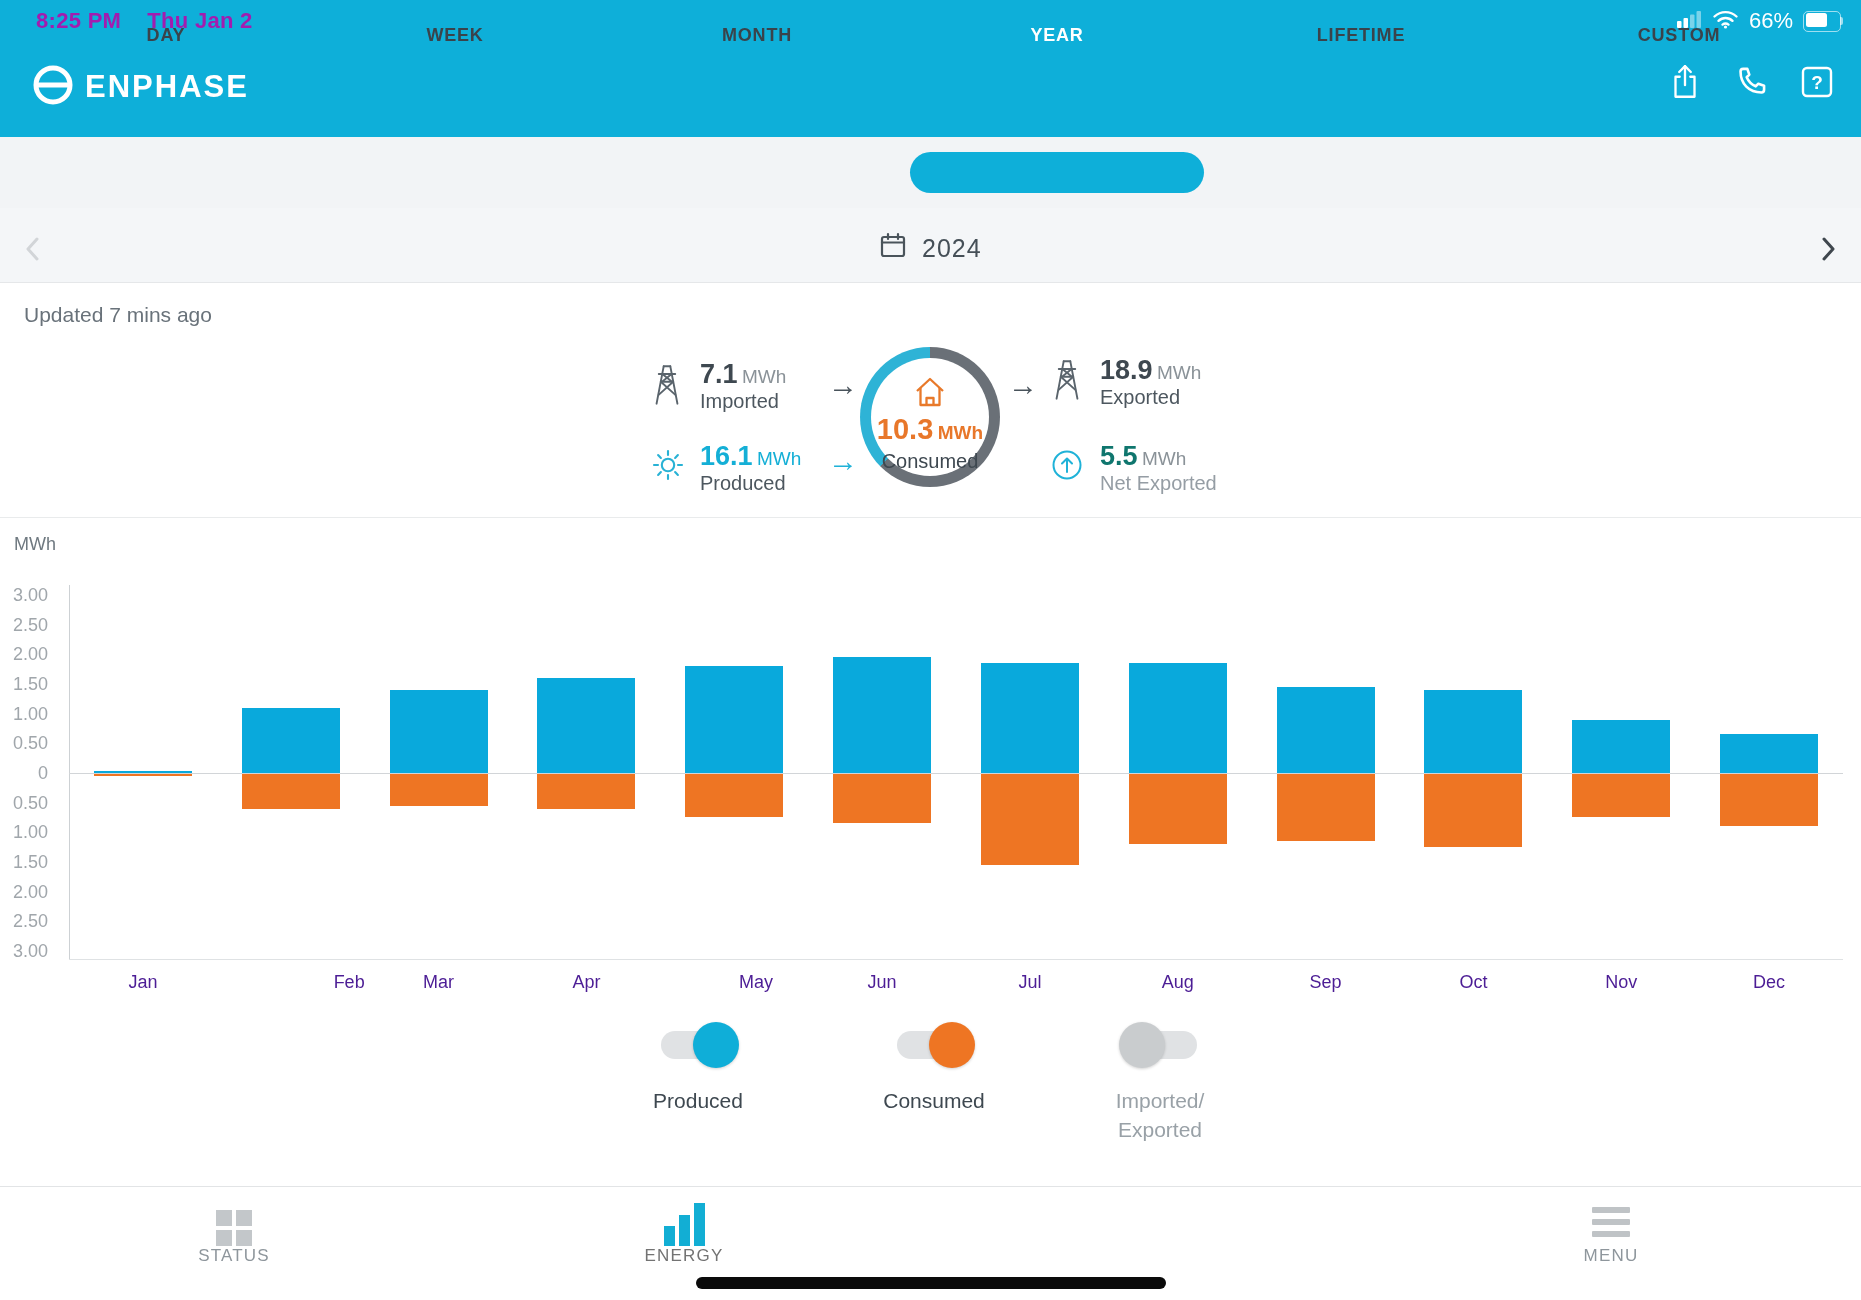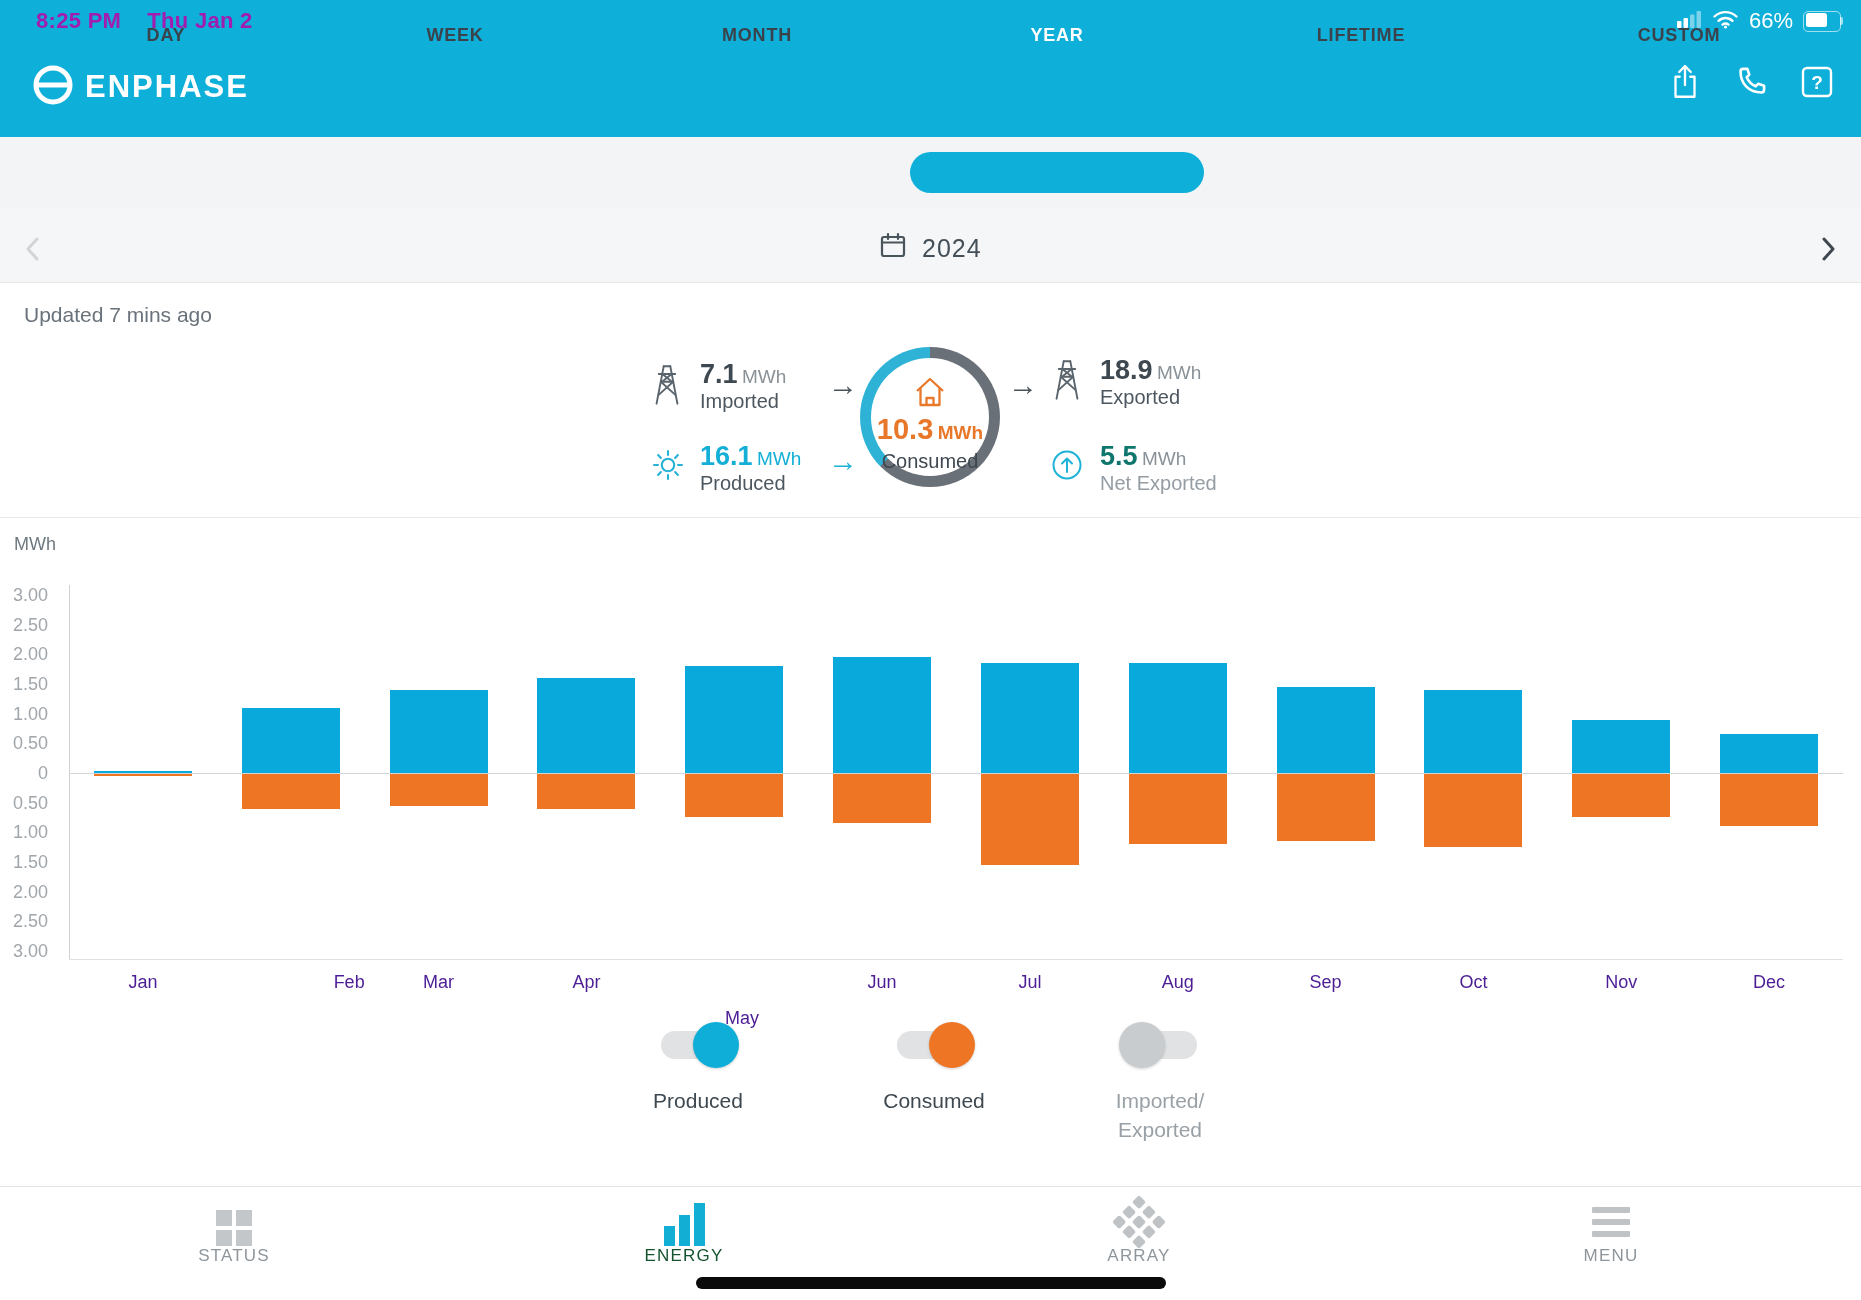--- a/index.html
+++ b/index.html
@@ -77,21 +77,21 @@
   .knob.orange{background:#EE7523;}
   .tog-label{position:absolute;top:1086px;transform:translateX(-50%);font-size:21px;color:#3E4850;text-align:center;line-height:29px;}
   .tog-label.muted{color:#99A1A7;}
 
   
   .nav-divider{left:0;top:1186px;width:1861px;height:1px;background:#E2E4E6;}
   .nav-item{position:absolute;top:1198px;transform:translateX(-50%);display:flex;flex-direction:column;align-items:center;
             gap:0;cursor:pointer;width:140px;}
   .nav-icon{height:48px;display:flex;align-items:flex-end;justify-content:center;}
   .nav-label{font-size:17px;letter-spacing:1.2px;color:#8E969C;font-weight:500;}
-  .nav-label.active{color:#14532d;}
+  .nav-label.active{color:#737373;}
   .grid4{display:grid;grid-template-columns:16px 16px;grid-template-rows:16px 16px;gap:4px;}
   .grid4 div{background:#C3C7CA;}
   .ebars{display:flex;align-items:flex-end;gap:4px;}
   .ebars div{width:11px;background:#12AED4;}
   .array-grid{display:grid;grid-template-columns:repeat(3,10px);grid-template-rows:repeat(3,10px);gap:4px;transform:rotate(45deg);}
   .array-grid div{background:#BFC3C6;border-radius:2px;}
   .menu-bars{display:flex;flex-direction:column;gap:6px;}
   .menu-bars div{width:38px;height:6px;background:#BFC3C6;border-radius:1px;}
   .home-indicator{left:50%;top:1277px;transform:translateX(-50%);width:470px;height:12px;border-radius:6px;background:#0a0a0a;cursor:grab;}
 </style>
@@ -319,21 +319,21 @@
       <div class="bar" style="left: 1503.25px; width: 98px; background: rgb(238, 117, 35); height: 44.475px; top: 188px;"></div>
       <div class="bar" style="left: 1651.08px; width: 98px; background: rgb(238, 117, 35); height: 53.37px; top: 188px;"></div>
     </div>
   <div class="abs zero-line"></div>
   <div class="abs axis-bottom"></div>
   <div class="abs months" id="months">
       <div class="month-label" style="left: 0px; width: 147.833px;">Jan</div>
       <div class="month-label" style="left: 147.833px; width: 147.833px; text-align: right;">Feb</div>
       <div class="month-label" style="left: 295.667px; width: 147.833px;">Mar</div>
       <div class="month-label" style="left: 443.5px; width: 147.833px;">Apr</div>
-      <div class="month-label" style="left: 599px; width: 147.833px; margin-top: 36px;">May</div>
+      <div class="month-label" style="left: 613px; width: 147.833px;">May</div>
       <div class="month-label" style="left: 739.167px; width: 147.833px;">Jun</div>
       <div class="month-label" style="left: 887px; width: 147.833px;">Jul</div>
       <div class="month-label" style="left: 1034.83px; width: 147.833px;">Aug</div>
       <div class="month-label" style="left: 1182.67px; width: 147.833px;">Sep</div>
       <div class="month-label" style="left: 1330.5px; width: 147.833px;">Oct</div>
       <div class="month-label" style="left: 1478.33px; width: 147.833px;">Nov</div>
       <div class="month-label" style="left: 1626.17px; width: 147.833px;">Dec</div>
     </div>
 
   <div class="toggle" style="left:661px">
@@ -372,36 +372,20 @@
     <div class="nav-icon">
       <div class="ebars">
           <div style="height:20px"></div>
           <div style="height:31px"></div>
           <div style="height:43px"></div>
         </div>
     </div>
     <div class="nav-label active">ENERGY</div>
   </div>
 
-  <div class="nav-item" style="left:1139px">
-    <div class="nav-icon" style="align-items:center">
-      <div class="array-grid">
-          <div></div>
-          <div></div>
-          <div></div>
-          <div></div>
-          <div></div>
-          <div></div>
-          <div></div>
-          <div></div>
-          <div></div>
-        </div>
-    </div>
-    <div class="nav-label">ARRAY</div>
-  </div>
 
   <div class="nav-item" style="left:1611px">
     <div class="nav-icon" style="align-items:center">
       <div class="menu-bars">
           <div></div>
           <div></div>
           <div></div>
         </div>
     </div>
     <div class="nav-label">MENU</div>

